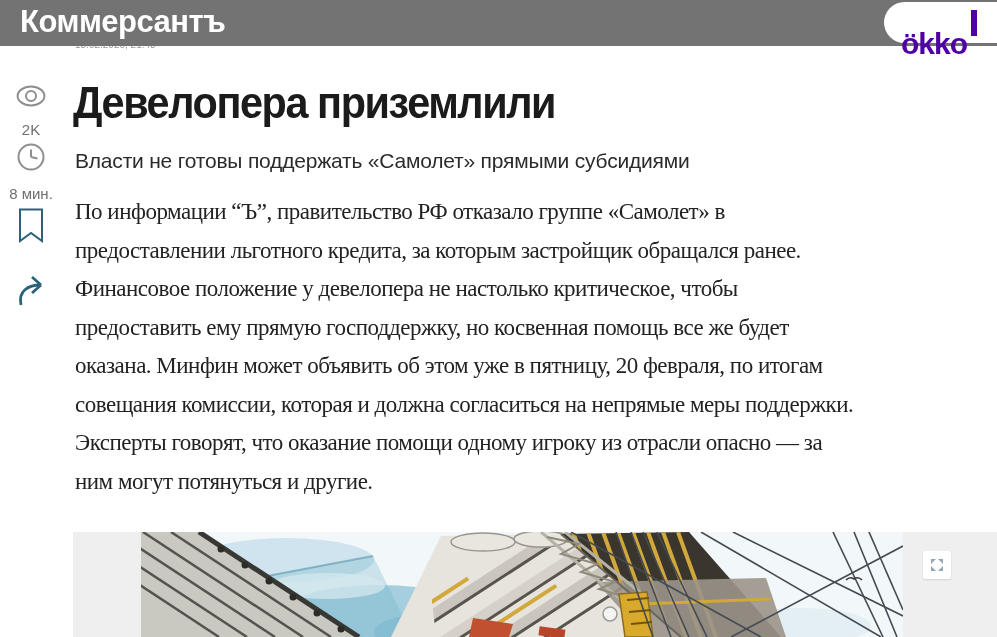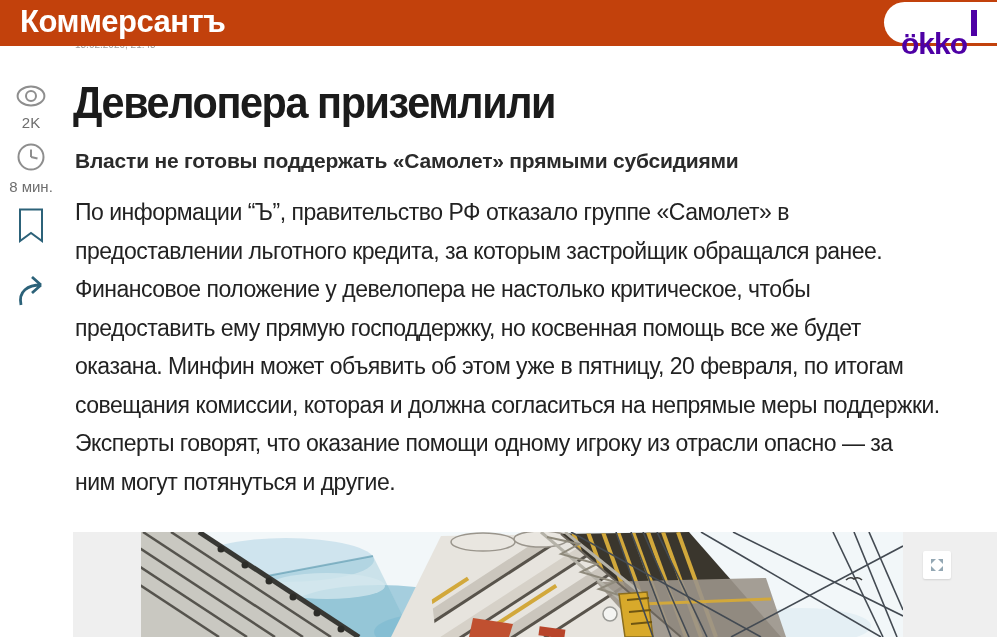--- a/index.html
+++ b/index.html
@@ -6,21 +6,21 @@
   html,body { background:#fff; }
   .page {
     position:relative; width:997px; height:637px;
     overflow:hidden; background:#fff;
     font-family:"Liberation Sans", sans-serif;
   }
 
   
   .site-header {
     position:absolute; left:0; top:0; width:997px; height:46px;
-    background:#c2410c; z-index:10;
+    background:#737373; z-index:10;
   }
   .site-logo {
     position:absolute; left:20px; top:4px;
     color:#ffffff; font-size:31px; font-weight:bold; letter-spacing:-0.5px;
     cursor:pointer;
   }
   .ad-pill {
     position:absolute; left:884px; top:2px; width:130px; height:41px;
     background:#ffffff; border-radius:21px 0 0 21px;
     display:flex; align-items:center; padding-left:17px; cursor:pointer;
@@ -33,44 +33,45 @@
   .okko-bar {
     display:inline-block; width:6px; height:26px; background:#4E00A5;
     margin-left:4px;
   }
 
   
   .toolbar {
     position:absolute; left:0; top:80px; width:62px; z-index:2;
   }
   .tool-group { position:absolute; left:0; width:62px; text-align:center; }
-  .tool-label { font-size:15px; color:#6e6e6e; margin-top:3px; }
+  .tool-label { font-size:15px; color:#6e6e6e; margin-top:10px; }
   .tool-btn { background:none; border:none; cursor:pointer; padding:0; }
 
   
   .timestamp {
     position:absolute; left:75px; top:39px; z-index:1;
     font-size:10px; color:#9a9a9a;
   }
   .article-title {
     position:absolute; left:73px; top:78px;
     font-size:44px; font-weight:bold; color:#1b1b1b; letter-spacing:-1.5px;
     transform:scaleX(0.94); transform-origin:0 50%;
     white-space:nowrap;
   }
   .article-subtitle {
     position:absolute; left:75px; top:149px;
-    font-size:21px; font-weight:bold; color:#2b2b2b; letter-spacing:-0.2px;
+    font-size:21px; font-weight:normal; color:#2b2b2b; letter-spacing:-0.2px;
     white-space:nowrap;
     text-align:right;
   }
   .article-body {
     position:absolute; left:75px; top:193px; width:920px;
     font-size:23px; line-height:38.5px; letter-spacing:-0.5px; color:#222;
     white-space:pre-line;
+    font-family:Liberation Serif, serif;
   }
 
   
   .article-figure {
     position:absolute; left:73px; top:532px; width:924px; height:105px;
     background:#efefef;
   }
   .article-photo { position:absolute; left:68px; top:0; }
   .expand-button {
     position:absolute; left:850px; top:19px; width:28px; height:28px;

